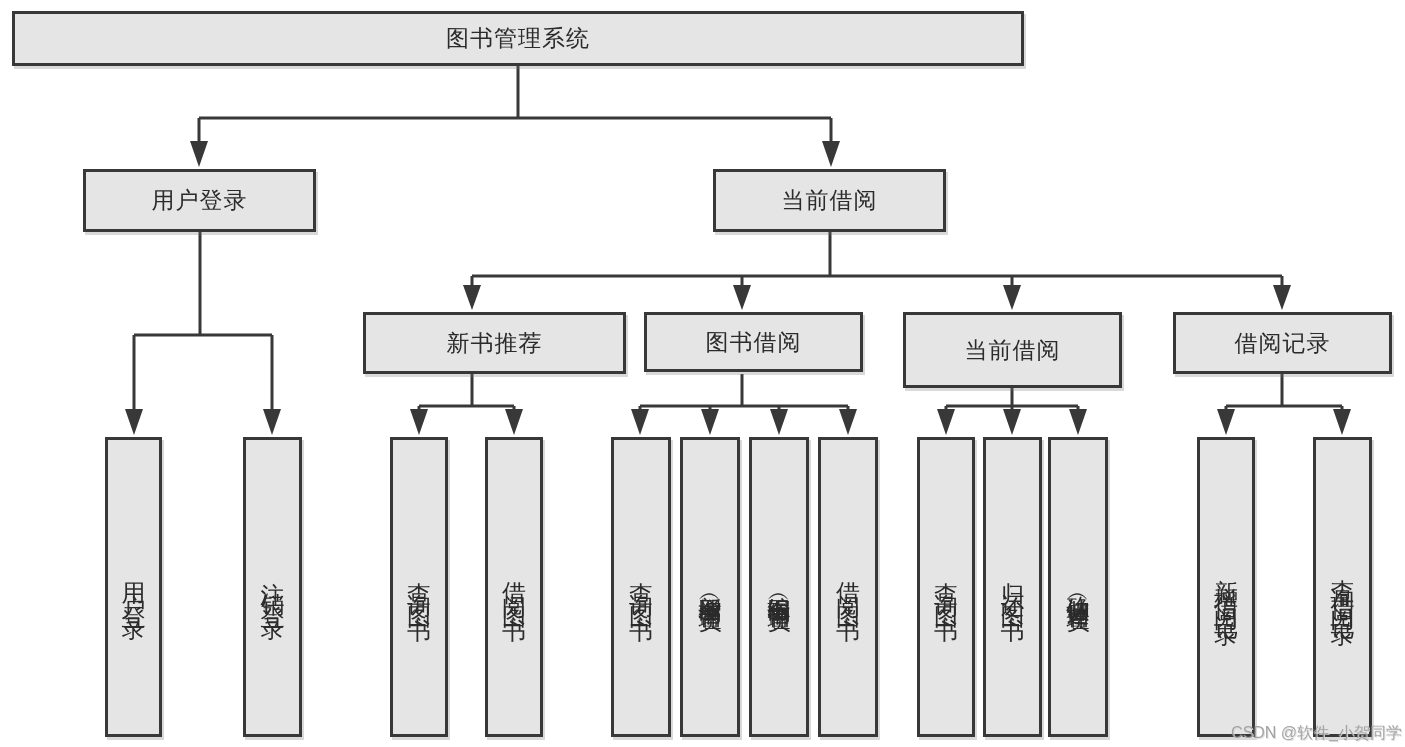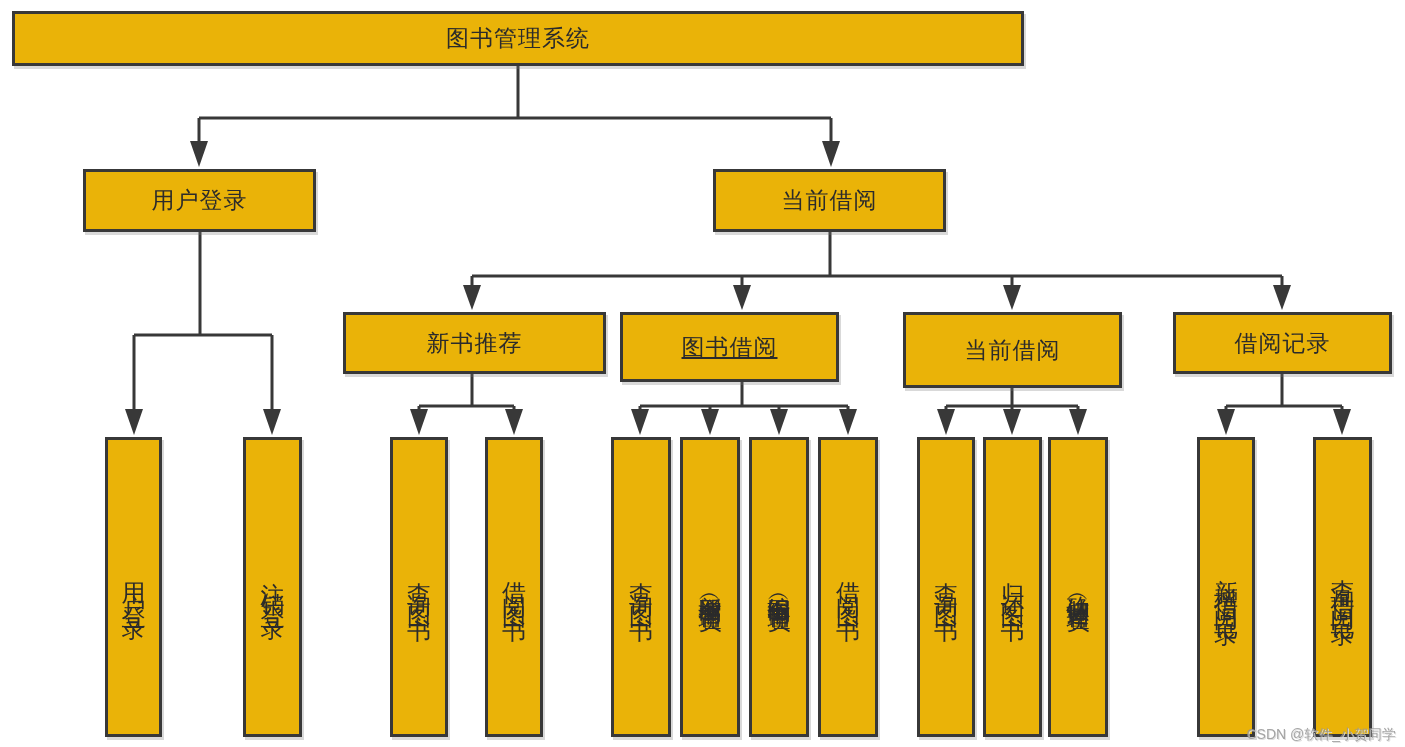--- a/index.html
+++ b/index.html
@@ -18,21 +18,21 @@
   #connectors {
     position: absolute;
     left: 0;
     top: 0;
     z-index: 1;
   }
   .box {
     position: absolute;
     box-sizing: border-box;
     border: 3px solid #383838;
-    background: #eab308;
+    background: #e5e5e5;
     color: #2b2b2b;
     z-index: 2;
     display: flex;
     align-items: center;
     justify-content: center;
     box-shadow: 2px 3px 0 rgba(120,120,120,0.28);
   }
   .hbox {
     font-size: 23px;
     letter-spacing: 1px;
@@ -48,24 +48,24 @@
   }
   .vbox.mid span {
     letter-spacing: 9px;
   }
   .vbox.tight span {
     font-size: 23px;
     letter-spacing: 2px;
   }
   #watermark {
     position: absolute;
-    right: 9px;
+    right: 3px;
     bottom: 3px;
     z-index: 3;
-    font-size: 14px;
+    font-size: 16px;
     color: rgba(150,150,150,0.85);
     text-shadow: 1px 1px 0 rgba(220,220,220,0.9);
     white-space: nowrap;
   }
 </style>
 </head>
 <body>
 
 <div id="stage">
 
@@ -109,24 +109,24 @@
     <span>图书管理系统</span>
   </div>
 
   <div class="box hbox" style="left:83px; top:169px; width:233px; height:63px;">
     <span>用户登录</span>
   </div>
   <div class="box hbox" style="left:713px; top:169px; width:233px; height:63px;">
     <span>当前借阅</span>
   </div>
 
-  <div class="box hbox" style="left:343px; top:312px; width:263px; height:62px;">
+  <div class="box hbox" style="left:363px; top:312px; width:263px; height:62px;">
     <span>新书推荐</span>
   </div>
-  <div class="box hbox" style="left:620px; top:312px; width:219px; height:70px;text-decoration:underline;">
+  <div class="box hbox" style="left:644px; top:312px; width:219px; height:60px;">
     <span>图书借阅</span>
   </div>
   <div class="box hbox" style="left:903px; top:312px; width:219px; height:76px;">
     <span>当前借阅</span>
   </div>
   <div class="box hbox" style="left:1173px; top:312px; width:219px; height:62px;">
     <span>借阅记录</span>
   </div>
 
   <div class="box vbox" style="left:105px; top:437px; width:57px; height:300px;">

